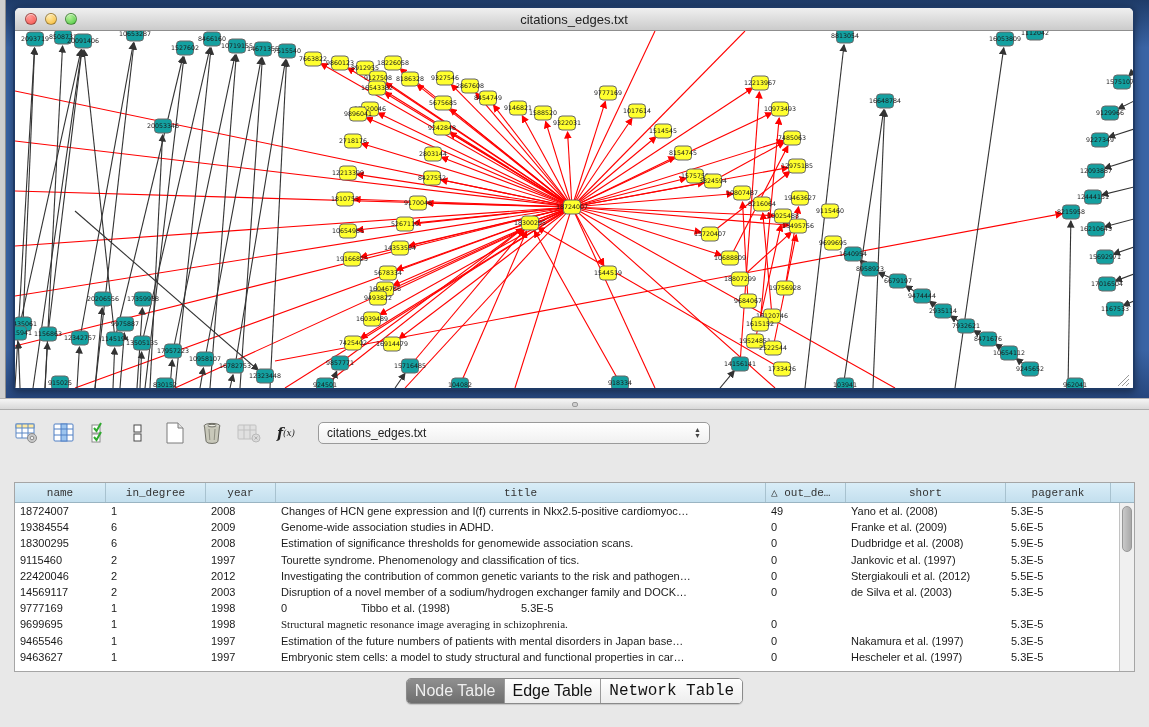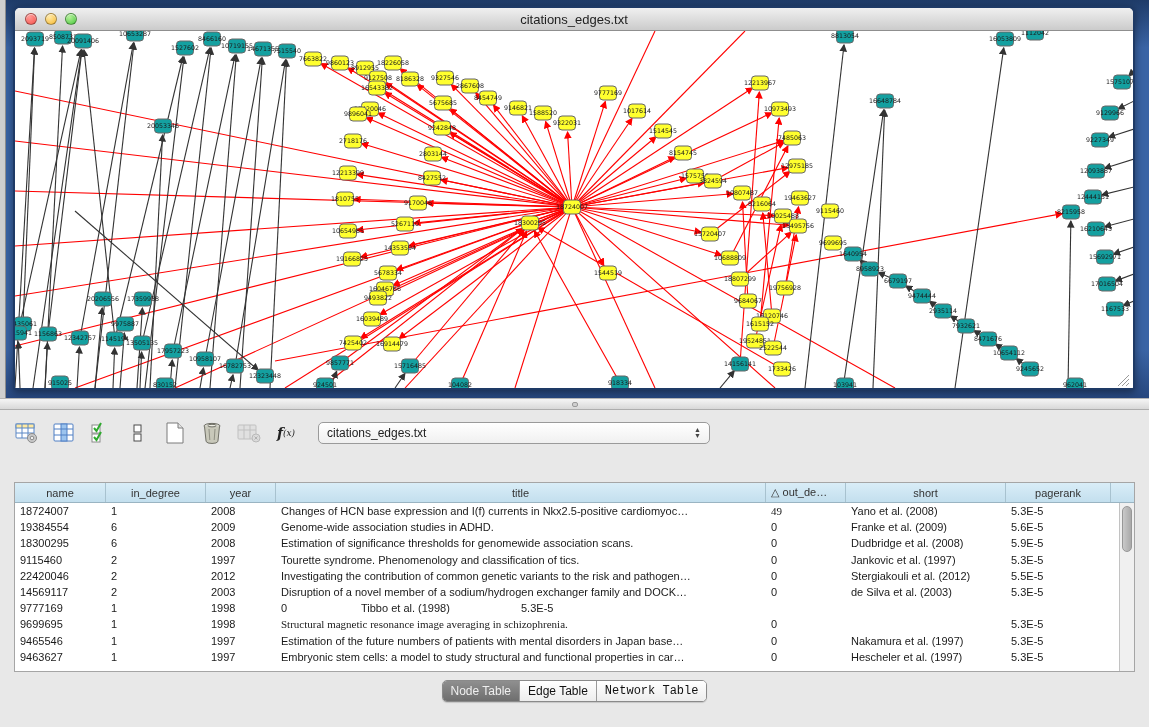--- a/index.html
+++ b/index.html
@@ -41,32 +41,32 @@
 
   .toolbar { height:46px; display:flex; align-items:center; padding-left:14px; gap:11px; }
   .tb-ico { width:26px; height:26px; display:flex; align-items:center; justify-content:center; }
   .fx { font-family:"DejaVu Serif", serif; font-style:italic; font-size:14px; color:#222; font-weight:bold; }
   .fx small { font-size:9px; font-weight:normal; }
   .combo { margin-left:8px; width:392px; height:22px; background:linear-gradient(#ffffff,#f0f0f0); border:1px solid #9a9a9a; border-radius:5px;
     display:flex; align-items:center; padding:0 8px; font-size:12px; color:#222; box-shadow:inset 0 1px 0 #fff; }
   .combo .arrows { margin-left:auto; font-size:7px; line-height:6px; color:#444; text-align:center; }
 
   .table-box { position:absolute; left:14px; top:72px; width:1121px; height:190px; background:#fff; border:1px solid #a5a5a5; overflow:hidden; }
-  .thead { display:flex; height:20px; background:linear-gradient(#d9edf7,#c3dfee); border-bottom:1px solid #9ab4c2; }
+  .thead { display:flex; height:20px; background:linear-gradient(#d9edf7,#c3dfee); border-bottom:1px solid #9ab4c2;font-family:Liberation Mono, monospace; }
   .th { font-size:11px; color:#333; display:flex; align-items:center; justify-content:center; border-right:1px solid #a8c2cf; overflow:hidden; white-space:nowrap; }
   .th.left { justify-content:flex-start; padding-left:5px; }
   .tbody { position:absolute; top:20px; left:0; right:15px; bottom:0; }
   .tr { display:flex; height:16.2px; }
   .td { font-size:11px; color:#1a1a1a; line-height:16.2px; padding-left:5px; white-space:nowrap; overflow:hidden; }
   .vscroll { position:absolute; right:0; top:20px; bottom:0; width:15px; background:#f0f0f0; border-left:1px solid #c2c2c2; }
   .vthumb { position:absolute; left:2px; top:3px; width:10px; height:46px; border-radius:5px; background:linear-gradient(90deg,#c9c9c9,#a9a9a9); border:1px solid #979797; }
 
   .tabs-row { position:absolute; left:0; right:0; top:268px; height:26px; display:flex; justify-content:center; align-items:center; }
   .seg { display:flex; border:1px solid #8a8a8a; border-radius:5px; overflow:hidden; background:#fff; box-shadow:0 1px 1px rgba(0,0,0,.15); }
-  .seg-btn { font-size:12px; padding:3px 8px; background:linear-gradient(#ffffff,#ededed); color:#111; border-right:1px solid #9a9a9a; cursor:default; }
+  .seg-btn { font-size:16px; padding:3px 8px; background:linear-gradient(#ffffff,#ededed); color:#111; border-right:1px solid #9a9a9a; cursor:default; }
   .seg-btn:last-child { border-right:none;font-family:Liberation Mono, monospace; }
   .seg-btn.active { background:linear-gradient(#8f8f8f,#6e6e6e); color:#efefef; }
 
   .status-bar { position:absolute; left:0; right:0; bottom:0; height:27px; background:#e4e4e4; border-top:1px solid #cdcdcd;
     display:flex; align-items:center; justify-content:flex-end; padding-right:28px; gap:7px; }
   .status-text { font-size:11px; color:#222; }
   .mem-dot { width:13px; height:13px; border-radius:50%; background:radial-gradient(circle at 35% 30%, #a8e96a, #52b62e); border:1px solid #4b8f2b; }
 </style>
 </head>
 <body>
@@ -798,22 +798,22 @@
         <div class="th" style="width: 490px;">title</div>
         <div class="th left" style="width: 80px;">△ out_de…</div>
         <div class="th" style="width: 160px;">short</div>
         <div class="th" style="width: 105px;">pagerank</div>
       </div>
     <div class="tbody" id="tbody">
         <div class="tr">
           <div class="td" style="width: 91px;">18724007</div>
           <div class="td" style="width: 100px;">1</div>
           <div class="td" style="width: 70px;">2008</div>
-          <div class="td" style="width: 490px;">Changes of HCN base expression and I(f) currents in Nkx2.5-positive cardiomyoc…</div>
-          <div class="td" style="width: 80px; font-family: Liberation Serif, serif;">49</div>
+          <div class="td" style="width: 490px;">Changes of HCN gene expression and I(f) currents in Nkx2.5-positive cardiomyoc…</div>
+          <div class="td" style="width: 80px;">49</div>
           <div class="td" style="width: 160px;">Yano et al. (2008)</div>
           <div class="td" style="width: 105px;">5.3E-5</div>
         </div>
         <div class="tr">
           <div class="td" style="width: 91px;">19384554</div>
           <div class="td" style="width: 100px;">6</div>
           <div class="td" style="width: 70px;">2009</div>
           <div class="td" style="width: 490px;">Genome-wide association studies in ADHD.</div>
           <div class="td" style="width: 80px;">0</div>
           <div class="td" style="width: 160px;">Franke et al. (2009)</div>

